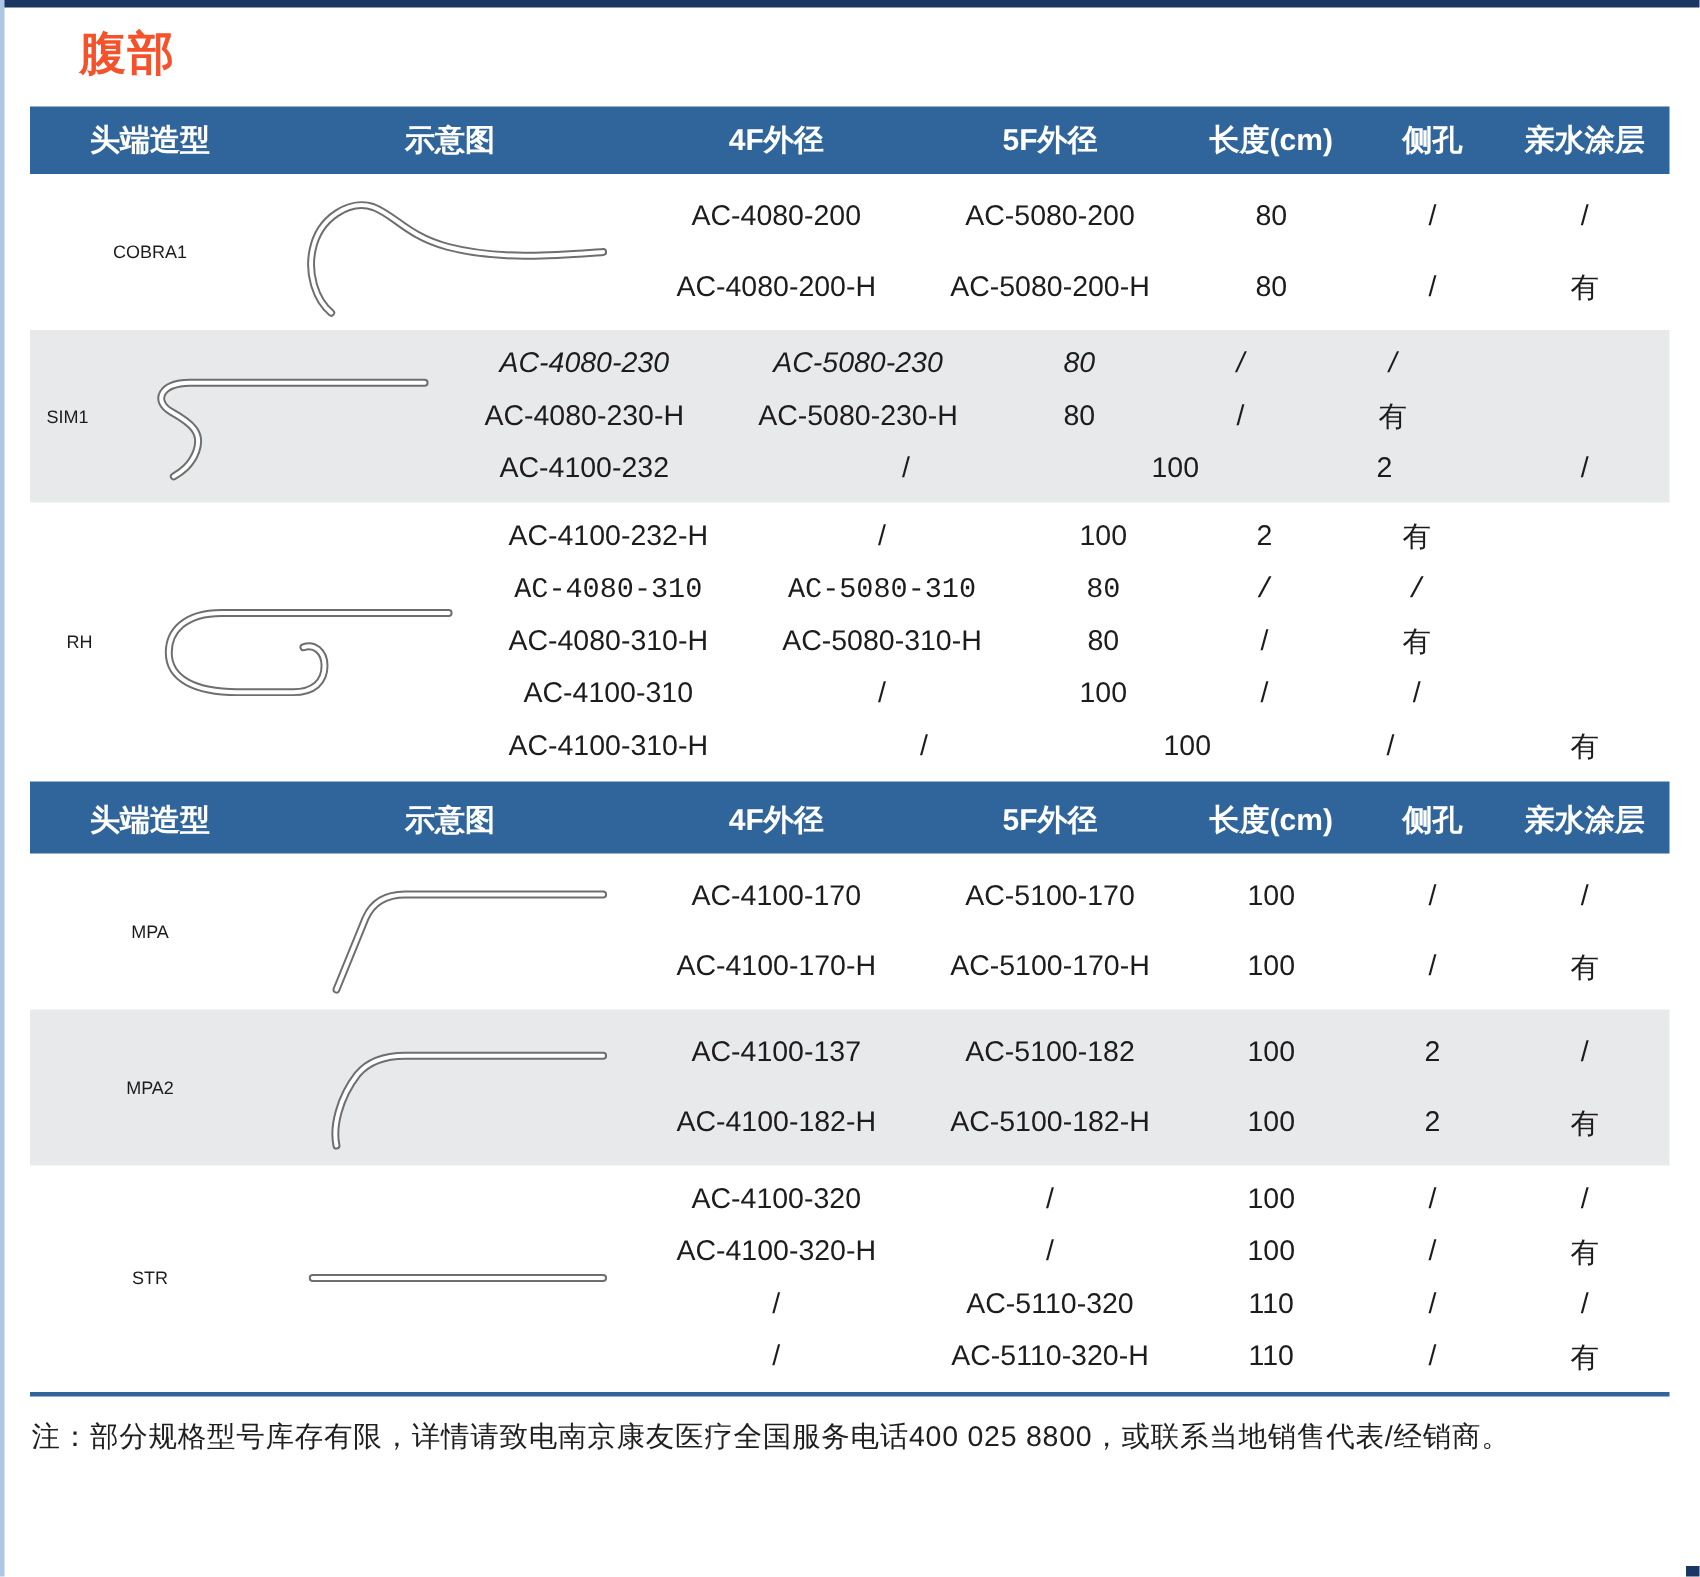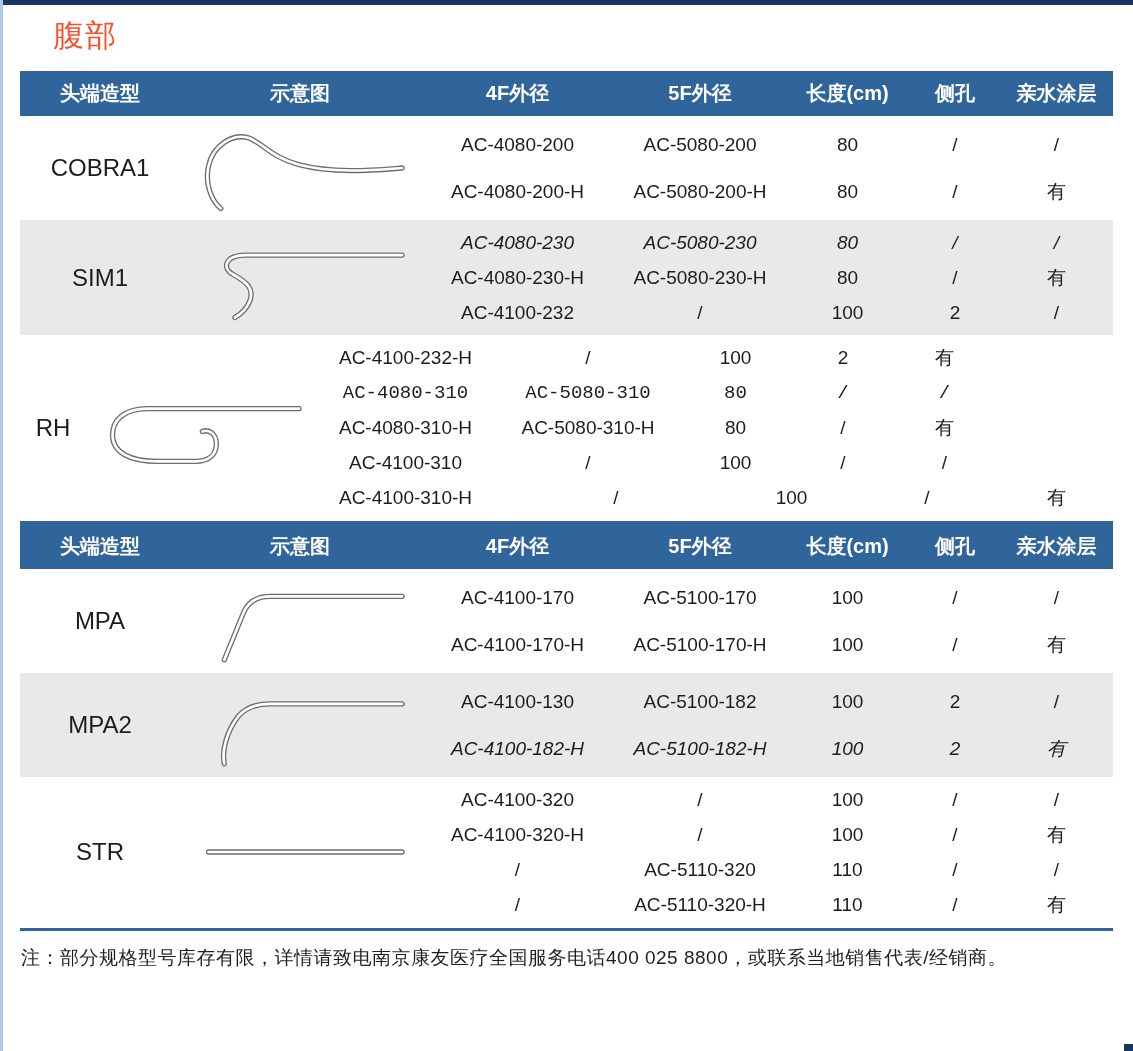--- a/index.html
+++ b/index.html
@@ -9,38 +9,38 @@
   *{box-sizing:border-box;margin:0;padding:0;}
   html,body{background:#fff;}
   body{
     width:1133px;height:1051px;position:relative;overflow:hidden;
     font-family:"Liberation Sans","DejaVu Sans",sans-serif;color:#1c1c1c;
   }
   .top-bar{position:absolute;top:0;left:0;width:100%;height:5px;background:var(--navy);}
   .left-strip{position:absolute;top:0;left:0;width:3px;height:100%;background:var(--strip);}
   .content{position:absolute;top:5px;left:20px;width:1093px;}
   .sec-title{
-    color:var(--orange);font-size:31px;font-weight:normal;
+    color:var(--orange);font-size:31px;font-weight:bold;
     padding-left:33px;margin-top:10px;margin-bottom:14px;letter-spacing:1px;
   }
   .section:nth-child(2) .sec-title{margin-top:44px;}
   .ptable{width:1093px;}
   .thead{display:flex;background:var(--blue);color:#fff;font-weight:bold;height:45px;align-items:center;}
   .th{display:flex;align-items:center;justify-content:center;font-size:20px;height:100%;}
   .col-name{width:160px;}
   .col-diagram{width:240px;}
   .col-4f{width:195px;}
   .col-5f{width:170px;}
   .col-len{width:125px;}
   .col-hole{width:90px;}
   .col-coat{width:113px;}
   .band{display:flex;align-items:center;padding:5px 0;}
   .band.shade{background:var(--shade);}
   .cell{display:flex;align-items:center;justify-content:center;text-align:center;font-size:19px;}
-  .gname{font-size:24px;}
+  .gname{font-size:12px;}
   .rows{display:flex;flex-direction:column;justify-content:center;}
   .row{display:flex;align-items:center;}
   .endline{height:3px;background:var(--blue);margin-top:1px;}
   .footer-note{
     margin-top:14px;padding-left:1px;font-size:19px;color:#1f1f1f;letter-spacing:0.5px;
   }
   .corner-mark{position:absolute;right:0;bottom:0;width:9px;height:7px;background:var(--navy);}
   svg{display:block;}
 </style>
 </head>
@@ -104,21 +104,21 @@
                 <div class="cell col-hole">/</div>
                 <div class="cell col-coat">/</div>
               </div>
               <div class="row" style="height: 35px;">
                 <div class="cell col-4f">AC-4080-230-H</div>
                 <div class="cell col-5f">AC-5080-230-H</div>
                 <div class="cell col-len">80</div>
                 <div class="cell col-hole">/</div>
                 <div class="cell col-coat">有</div>
               </div>
-              <div class="row" style="height: 35px;">
+              <div class="row" style="height: 35px; gap: 32px;">
                 <div class="cell col-4f">AC-4100-232</div>
                 <div class="cell col-5f">/</div>
                 <div class="cell col-len">100</div>
                 <div class="cell col-hole">2</div>
                 <div class="cell col-coat">/</div>
               </div>
             </div>
           </div>
           <div class="band">
             <div class="cell col-name gname">RH</div>
@@ -208,27 +208,27 @@
           <div class="band shade">
             <div class="cell col-name gname">MPA2</div>
             <div class="cell col-diagram">
               <svg viewBox="0 0 240 100" width="222" height="88" preserveAspectRatio="xMidYMid meet">
                 <path d="M 34 94 C 31 80 36 58 50 40 Q 62 26 86 26 L 236 26" fill="none" stroke="#6E6E6E" stroke-width="6" stroke-linecap="round"></path>
                 <path d="M 34 94 C 31 80 36 58 50 40 Q 62 26 86 26 L 236 26" fill="none" stroke="#ffffff" stroke-width="3" stroke-linecap="round"></path>
               </svg>
             </div>
             <div class="rows">
               <div class="row" style="height: 47px;">
-                <div class="cell col-4f">AC-4100-130</div>
+                <div class="cell col-4f">AC-4100-137</div>
                 <div class="cell col-5f">AC-5100-182</div>
                 <div class="cell col-len">100</div>
                 <div class="cell col-hole">2</div>
                 <div class="cell col-coat">/</div>
               </div>
-              <div class="row" style="height: 47px; font-style: italic;">
+              <div class="row" style="height: 47px;">
                 <div class="cell col-4f">AC-4100-182-H</div>
                 <div class="cell col-5f">AC-5100-182-H</div>
                 <div class="cell col-len">100</div>
                 <div class="cell col-hole">2</div>
                 <div class="cell col-coat">有</div>
               </div>
             </div>
           </div>
           <div class="band">
             <div class="cell col-name gname">STR</div>

